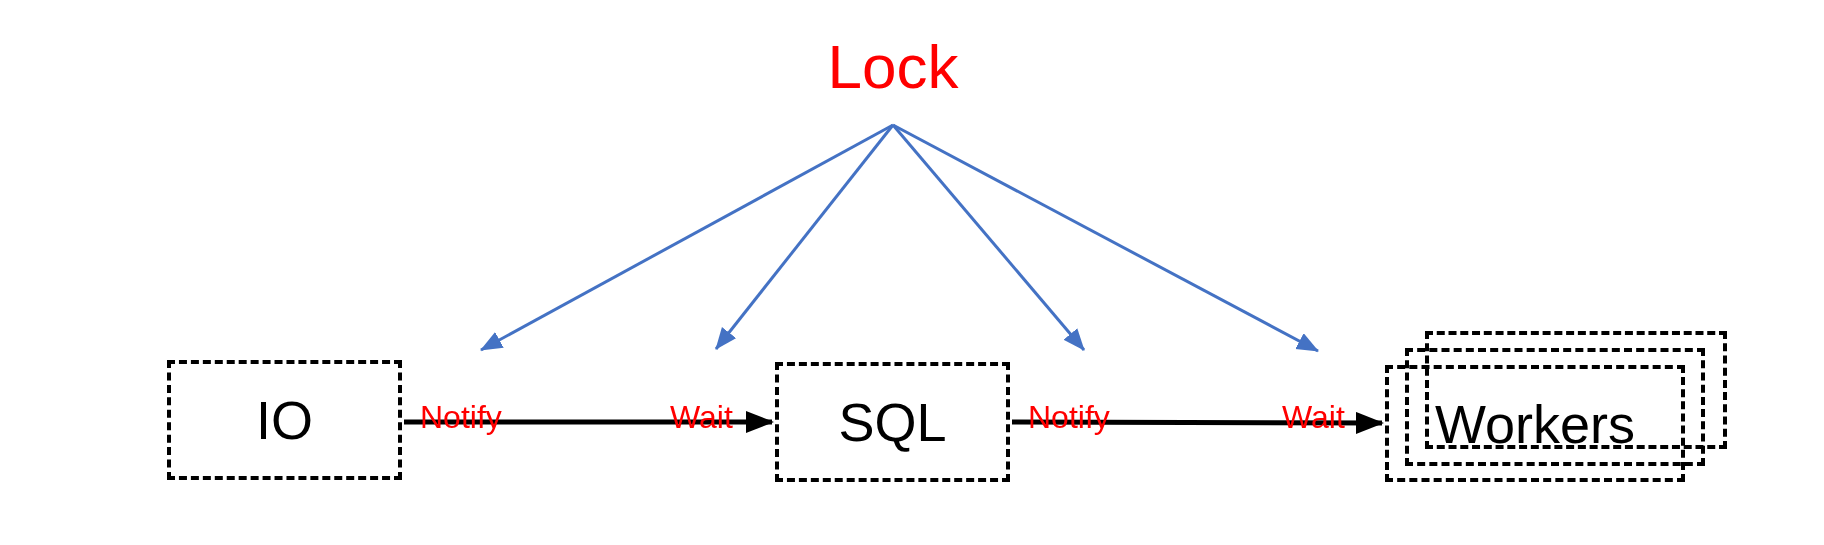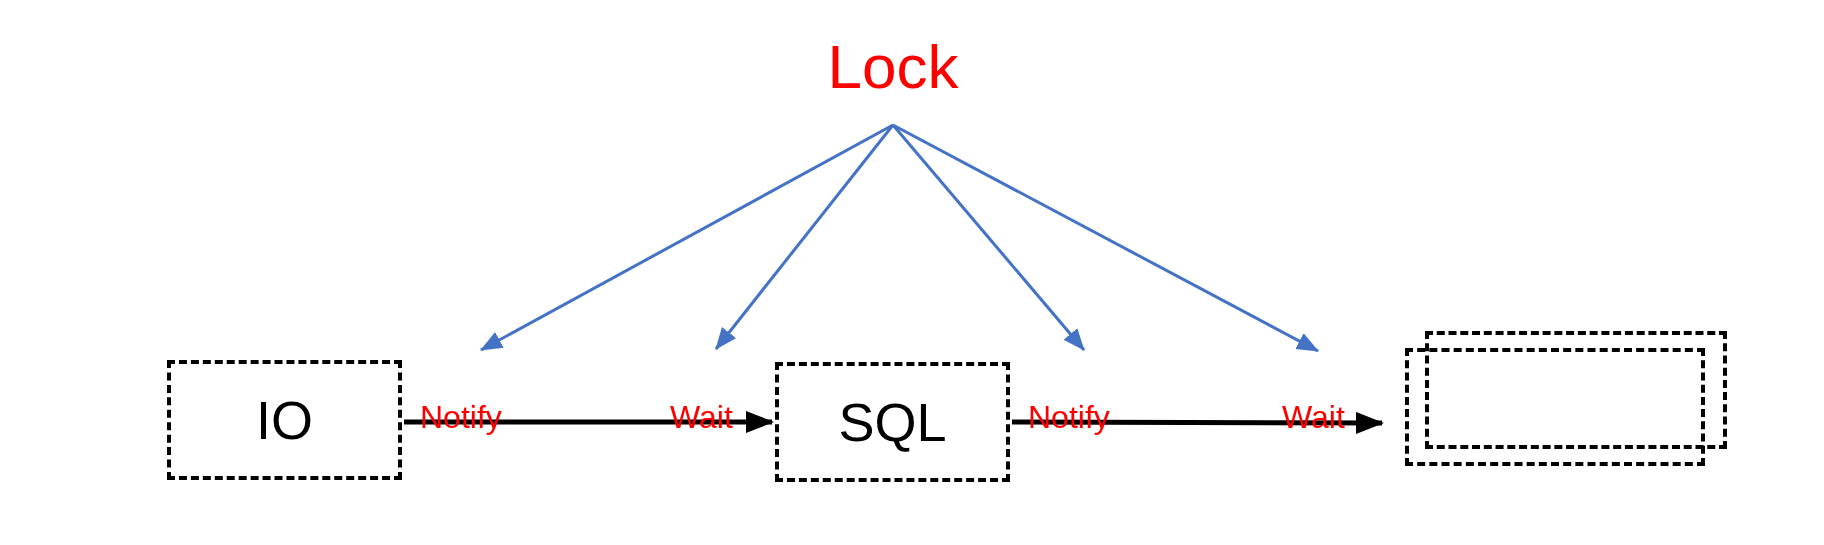--- a/index.html
+++ b/index.html
@@ -117,19 +117,22 @@
   <div class="node-box box-sql">
     <span class="node-label">SQL</span>
   </div>
 
   <div class="node-box box-io">
     <span class="node-label">IO</span>
   </div>
 
   <div class="node-box workers-back"></div>
   <div class="node-box workers-middle"></div>
+  <div class="node-box workers-front">
+    <span class="node-label">Workers</span>
+  </div>
 
   <div class="edge-label edge-label-1">Notify</div>
   <div class="edge-label edge-label-2">Wait</div>
   <div class="edge-label edge-label-3">Notify</div>
   <div class="edge-label edge-label-4">Wait</div>
 
 </div>
 
 </body></html>

